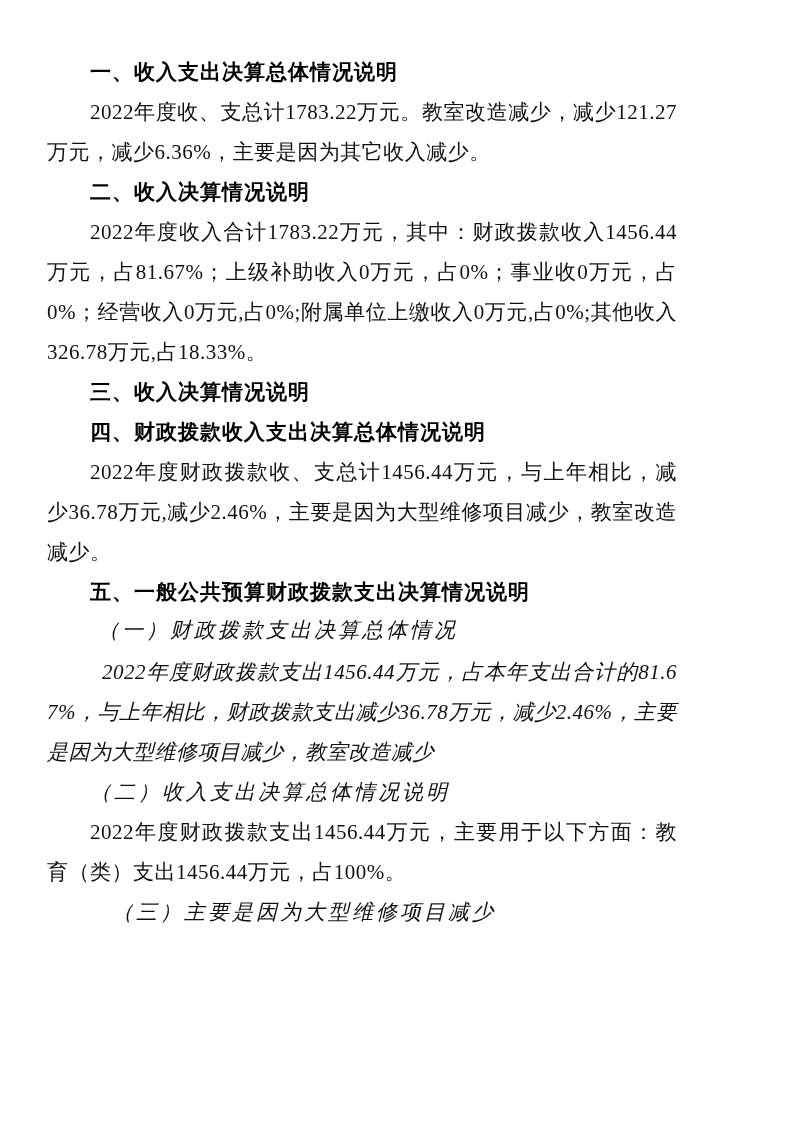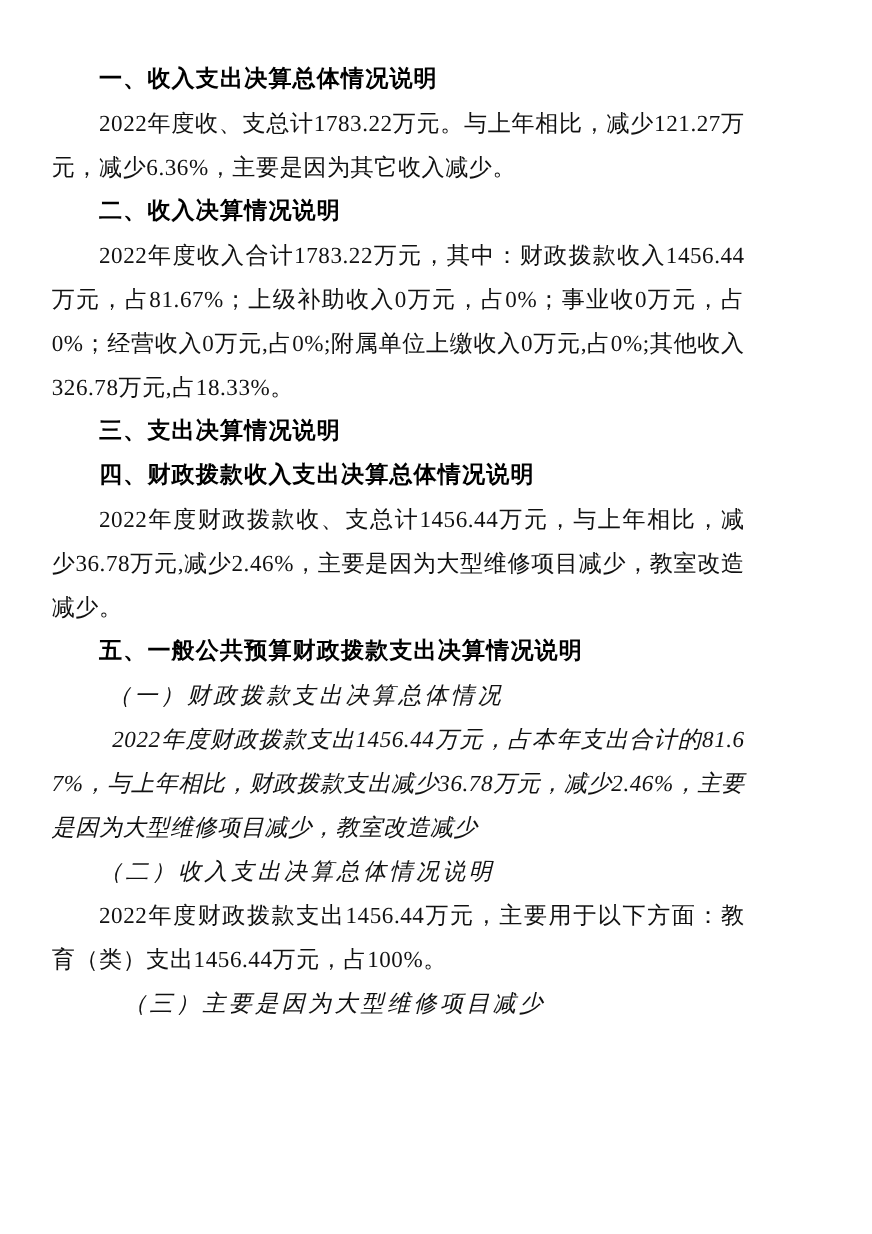--- a/index.html
+++ b/index.html
@@ -46,38 +46,38 @@
   .sub {
     font-family: "Liberation Serif", "DejaVu Serif", serif;
     font-style: italic;
     font-weight: 400;
     letter-spacing: 3px;
     text-indent: 51px;
     text-align: left;
   }
   
   .ind-2  { text-indent: 43px; }
-  .ind-24 { text-indent: 51px; }
+  .ind-24 { text-indent: 51px; font-family: Liberation Mono, monospace; }
   .ind-26 { text-indent: 55px; font-style: italic; }
   .ind-28 { text-indent: 58px; }
   .ind-31 { text-indent: 65px; }
 </style>
 </head>
 <body>
 
 <div class="page">
   <div class="content">
 
     <div class="block heading ind-2">一、收入支出决算总体情况说明</div>
-    <div class="block para ind-2">2022年度收、支总计1783.22万元。与上年相比，减少121.27万元，减少6.36%，主要是因为其它收入减少。</div>
+    <div class="block para ind-2">2022年度收、支总计1783.22万元。教室改造减少，减少121.27万元，减少6.36%，主要是因为其它收入减少。</div>
 
     <div class="block heading ind-2">二、收入决算情况说明</div>
     <div class="block para ind-2">2022年度收入合计1783.22万元，其中：财政拨款收入1456.44万元，占81.67%；上级补助收入0万元，占0%；事业收0万元，占0%；经营收入0万元,占0%;附属单位上缴收入0万元,占0%;其他收入326.78万元,占18.33%。</div>
 
-    <div class="block heading ind-2">三、支出决算情况说明</div>
+    <div class="block heading ind-2">三、收入决算情况说明</div>
 
     <div class="block heading ind-2">四、财政拨款收入支出决算总体情况说明</div>
     <div class="block para ind-2">2022年度财政拨款收、支总计1456.44万元，与上年相比，减少36.78万元,减少2.46%，主要是因为大型维修项目减少，教室改造减少。</div>
 
     <div class="block heading ind-2">五、一般公共预算财政拨款支出决算情况说明</div>
 
     <div class="block sub ind-24">（一）财政拨款支出决算总体情况</div>
     <div class="block para ind-26">2022年度财政拨款支出1456.44万元，占本年支出合计的81.67%，与上年相比，财政拨款支出减少36.78万元，减少2.46%，主要是因为大型维修项目减少，教室改造减少</div>
 
     <div class="block sub ind-2">（二）收入支出决算总体情况说明</div>

